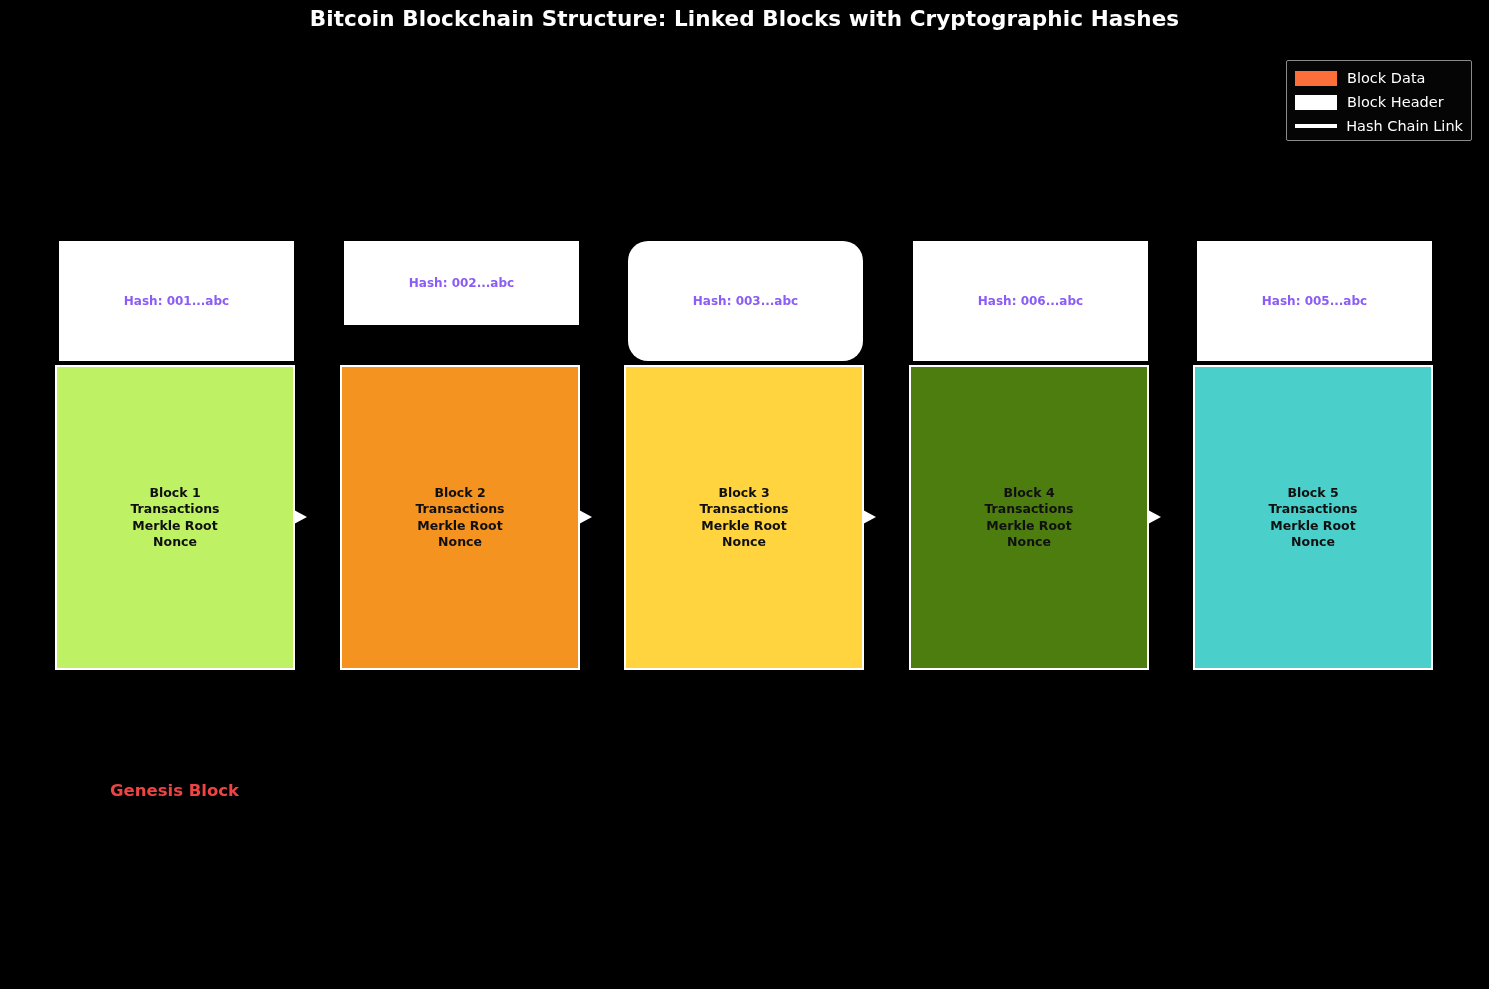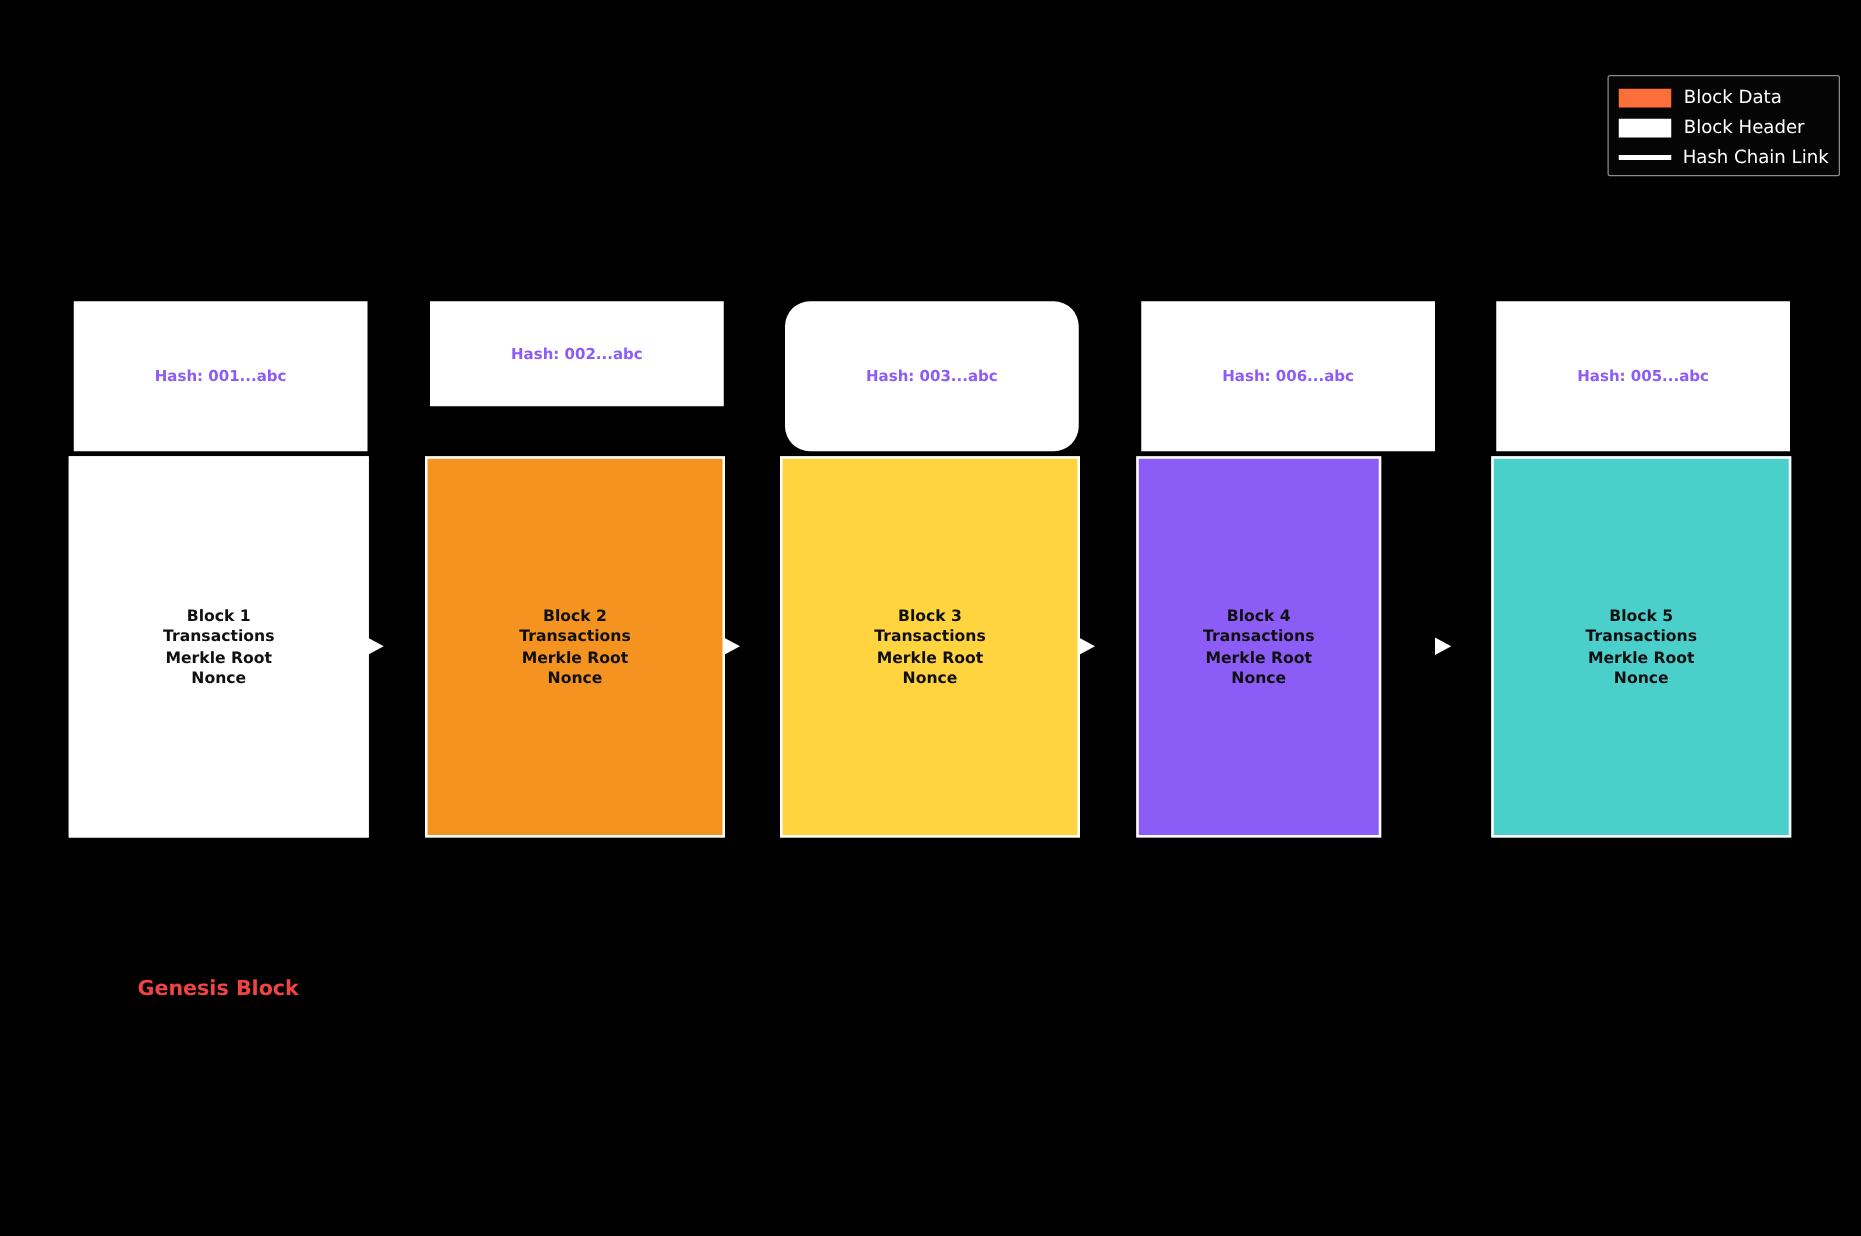--- a/index.html
+++ b/index.html
@@ -132,20 +132,21 @@
     font-size: 16.5px;
     font-weight: bold;
     white-space: nowrap;
   }
 </style>
 </head>
 <body>
 
 <div id="figure">
 
+  <div class="fig-title">Bitcoin Blockchain Structure: Linked Blocks with Cryptographic Hashes</div>
 
   <div class="legend-box">
 
     <div class="legend-row">
       <span class="legend-swatch-wrap">
         <span class="legend-swatch" style="background:#fc6f3b;"></span>
       </span>
       <span class="legend-label">Block Data</span>
     </div>
 
@@ -162,21 +163,21 @@
       </span>
       <span class="legend-label">Hash Chain Link</span>
     </div>
 
   </div>
 
   <div class="block">
     <div class="block-header" style="left:59px; top:241px; width:235px; height:120px;">
       <span class="block-header-label">Hash: 001...abc</span>
     </div>
-    <div class="block-body" style="left:55px; top:365px; width:240px; height:305px; background:#ffffff;">
+    <div class="block-body" style="left:55px; top:365px; width:240px; height:305px; background:#bef264;">
       <span class="block-body-text">Block 1
 Transactions
 Merkle Root
 Nonce</span>
     </div>
   </div>
 
   <div class="chain-arrow" style="left:294px; top:510px;"></div>
 
   <div class="block">
@@ -204,21 +205,21 @@
 Nonce</span>
     </div>
   </div>
 
   <div class="chain-arrow" style="left:863px; top:510px;"></div>
 
   <div class="block">
     <div class="block-header" style="left:913px; top:241px; width:235px; height:120px;">
       <span class="block-header-label">Hash: 006...abc</span>
     </div>
-    <div class="block-body" style="left:909px; top:365px; width:196px; height:305px; background:#8b5cf6;">
+    <div class="block-body" style="left:909px; top:365px; width:240px; height:305px; background:#4d7c0f;">
       <span class="block-body-text">Block 4
 Transactions
 Merkle Root
 Nonce</span>
     </div>
   </div>
 
   <div class="chain-arrow" style="left:1148px; top:510px;"></div>
 
   <div class="block">

